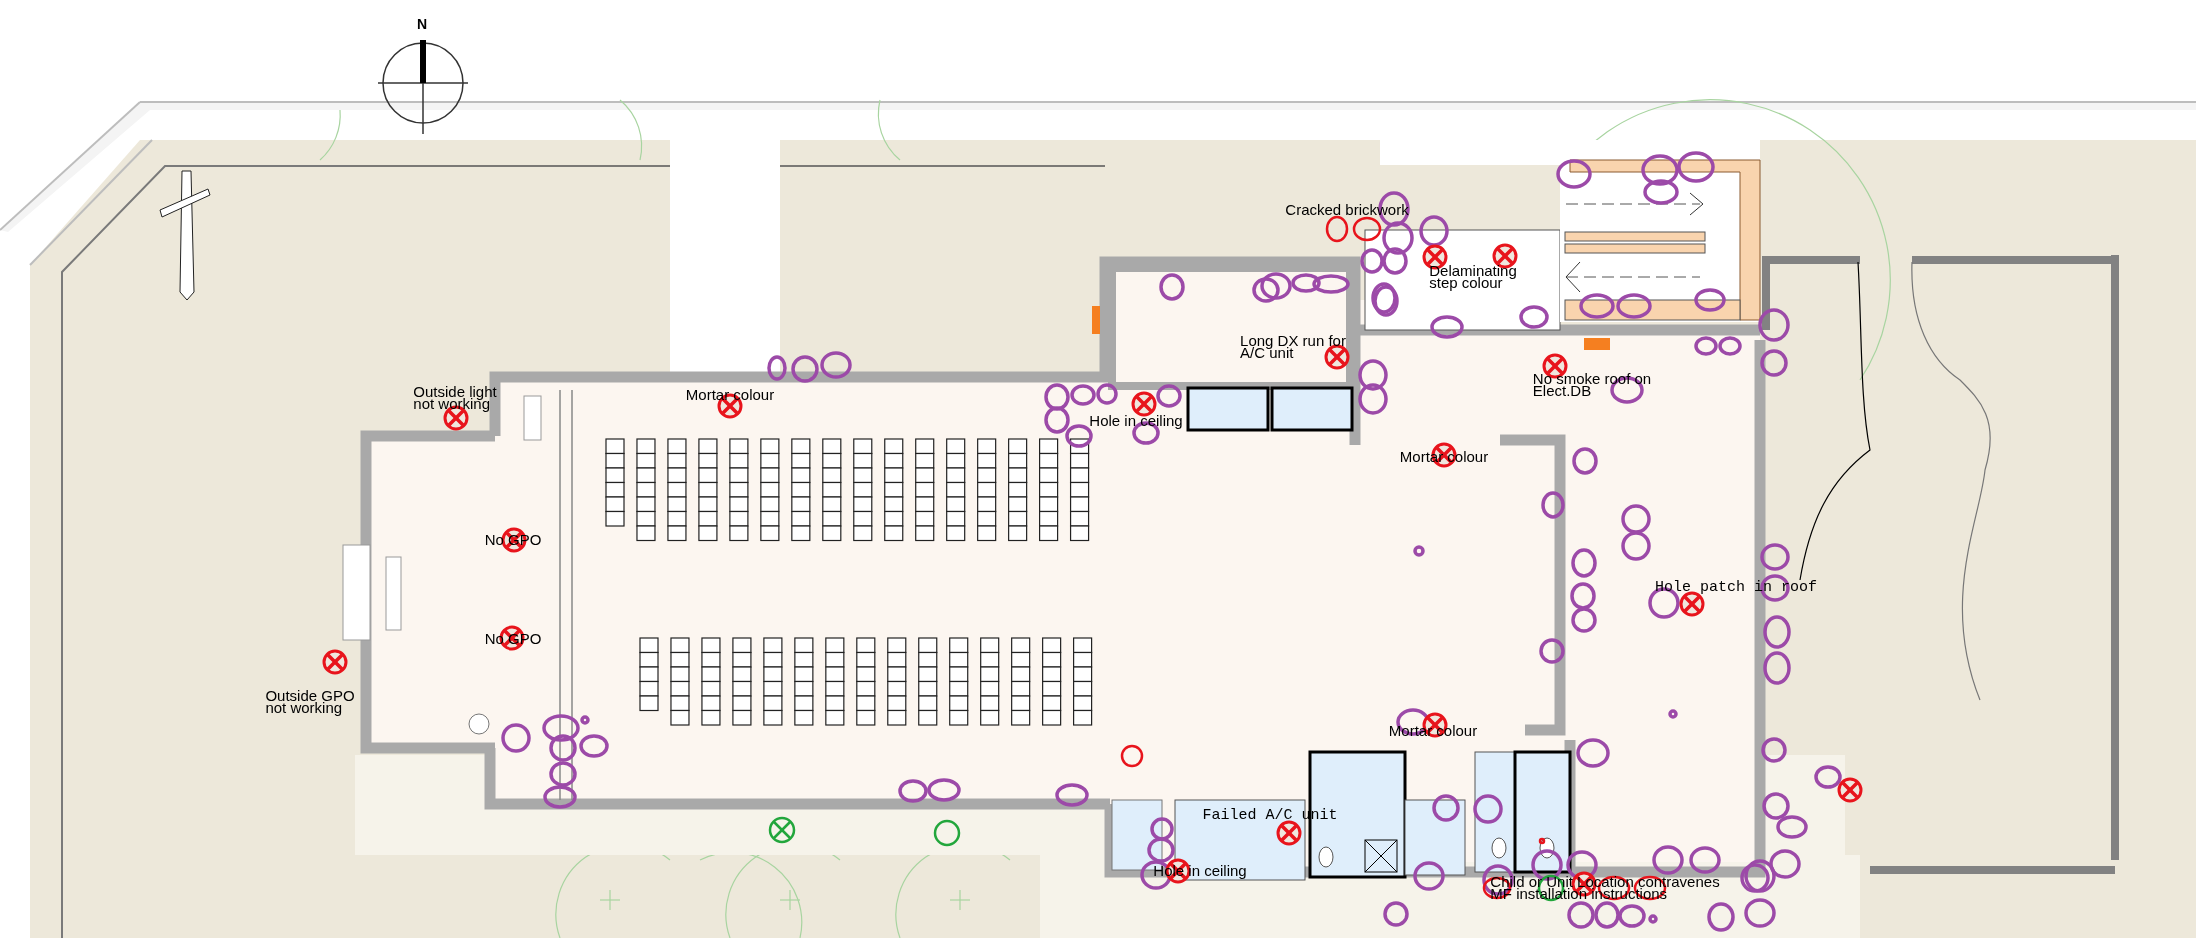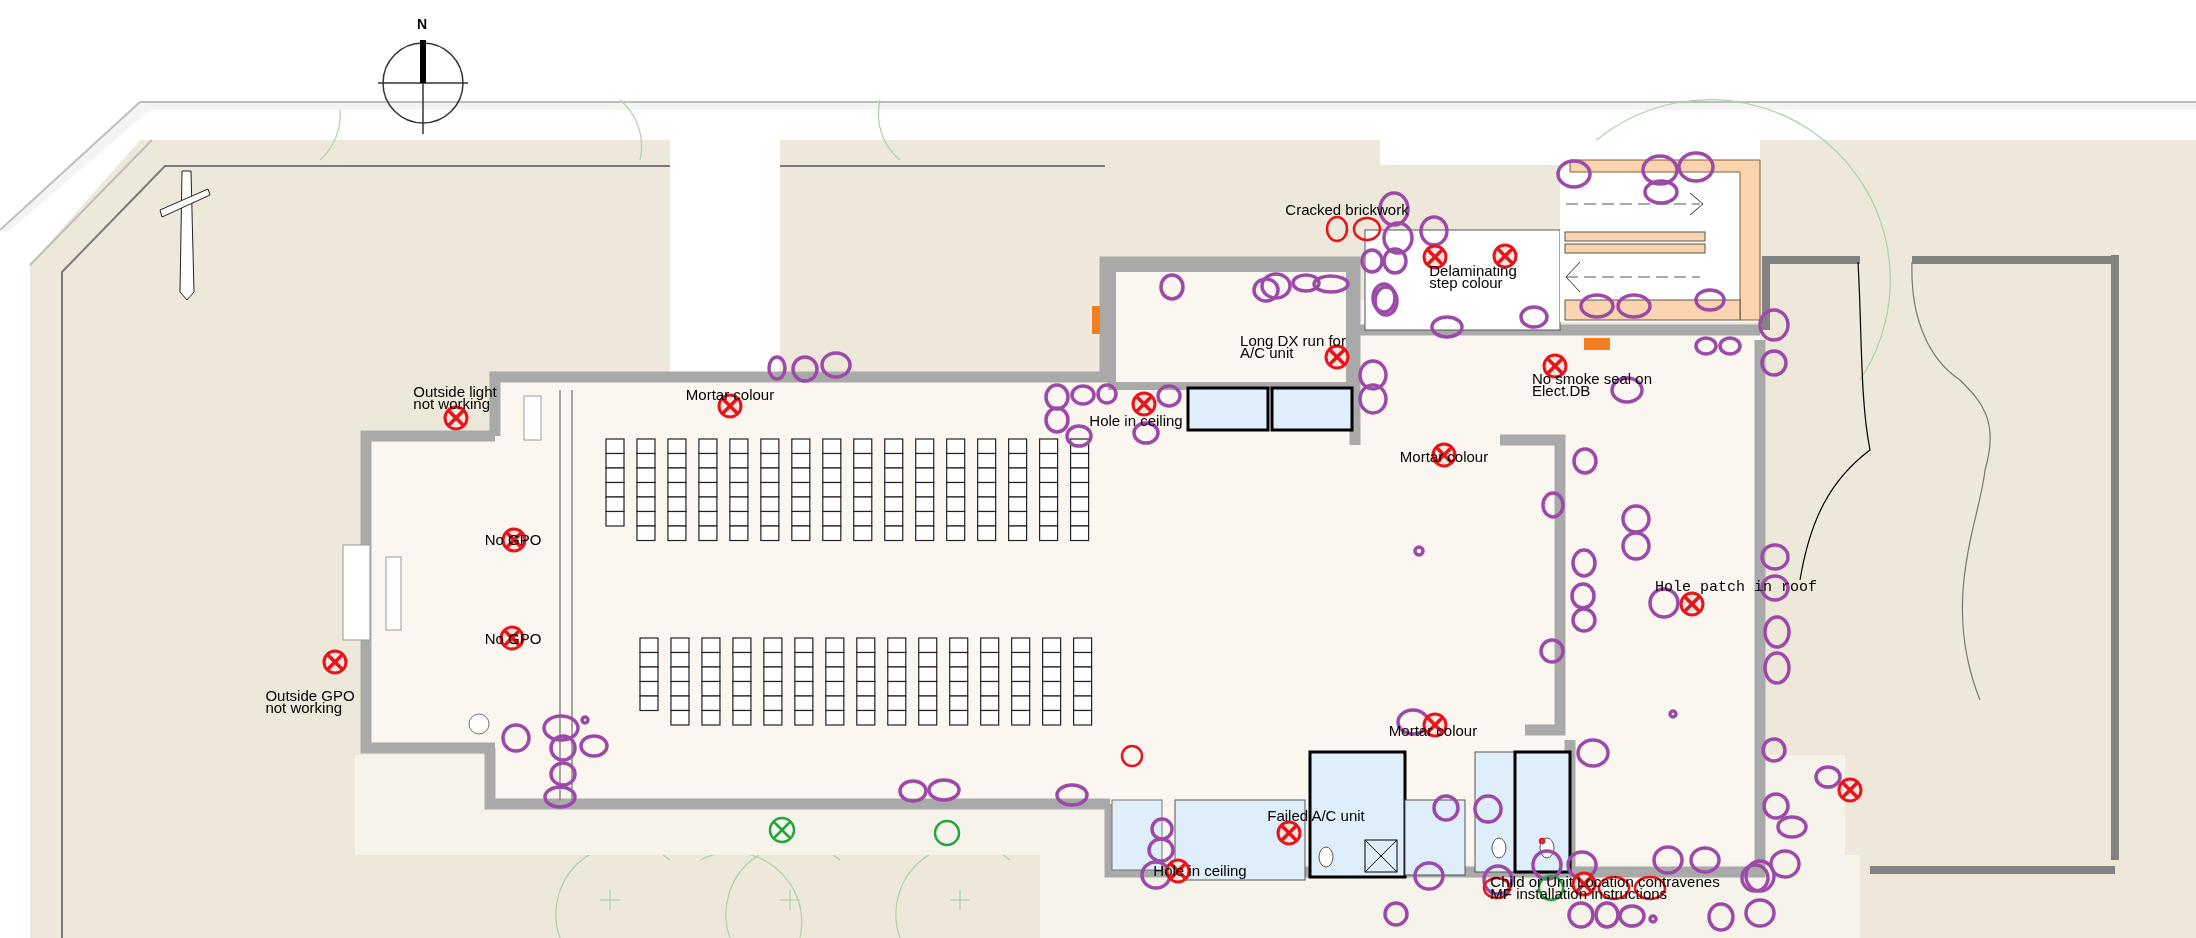--- a/index.html
+++ b/index.html
@@ -533,23 +533,23 @@
   <div class="lbl" style="left: 513px; top: 633px;">No GPO</div>
   <div class="lbl" style="left: 310px; top: 654px; margin-top: 36px;">Outside GPO
 not working</div>
   <div class="lbl" style="left: 730px; top: 389px;">Mortar colour</div>
   <div class="lbl" style="left: 1136px; top: 415px;">Hole in ceiling</div>
   <div class="lbl" style="left: 1347px; top: 204px;">Cracked brickwork</div>
   <div class="lbl" style="left: 1473px; top: 265px;">Delaminating
 step colour</div>
   <div class="lbl" style="left: 1293px; top: 335px;">Long DX run for
 A/C unit</div>
-  <div class="lbl" style="left: 1592px; top: 373px;">No smoke seal on
+  <div class="lbl" style="left: 1592px; top: 373px;">No smoke roof on
 Elect.DB</div>
   <div class="lbl" style="left: 1444px; top: 451px;">Mortar colour</div>
   <div class="lbl" style="left: 1736px; top: 582px; font-family: Liberation Mono, monospace;">Hole patch in roof</div>
   <div class="lbl" style="left: 1433px; top: 725px;">Mortar colour</div>
-  <div class="lbl" style="left: 1316px; top: 810px;">Failed A/C unit</div>
+  <div class="lbl" style="left: 1270px; top: 810px; font-family: Liberation Mono, monospace;">Failed A/C unit</div>
   <div class="lbl" style="left: 1200px; top: 865px;">Hole in ceiling</div>
   <div class="lbl" style="left: 1605px; top: 876px;">Child or Unit Location contravenes
 MF installation instructions</div>
 </div>
 </div>
 
 </body></html>

